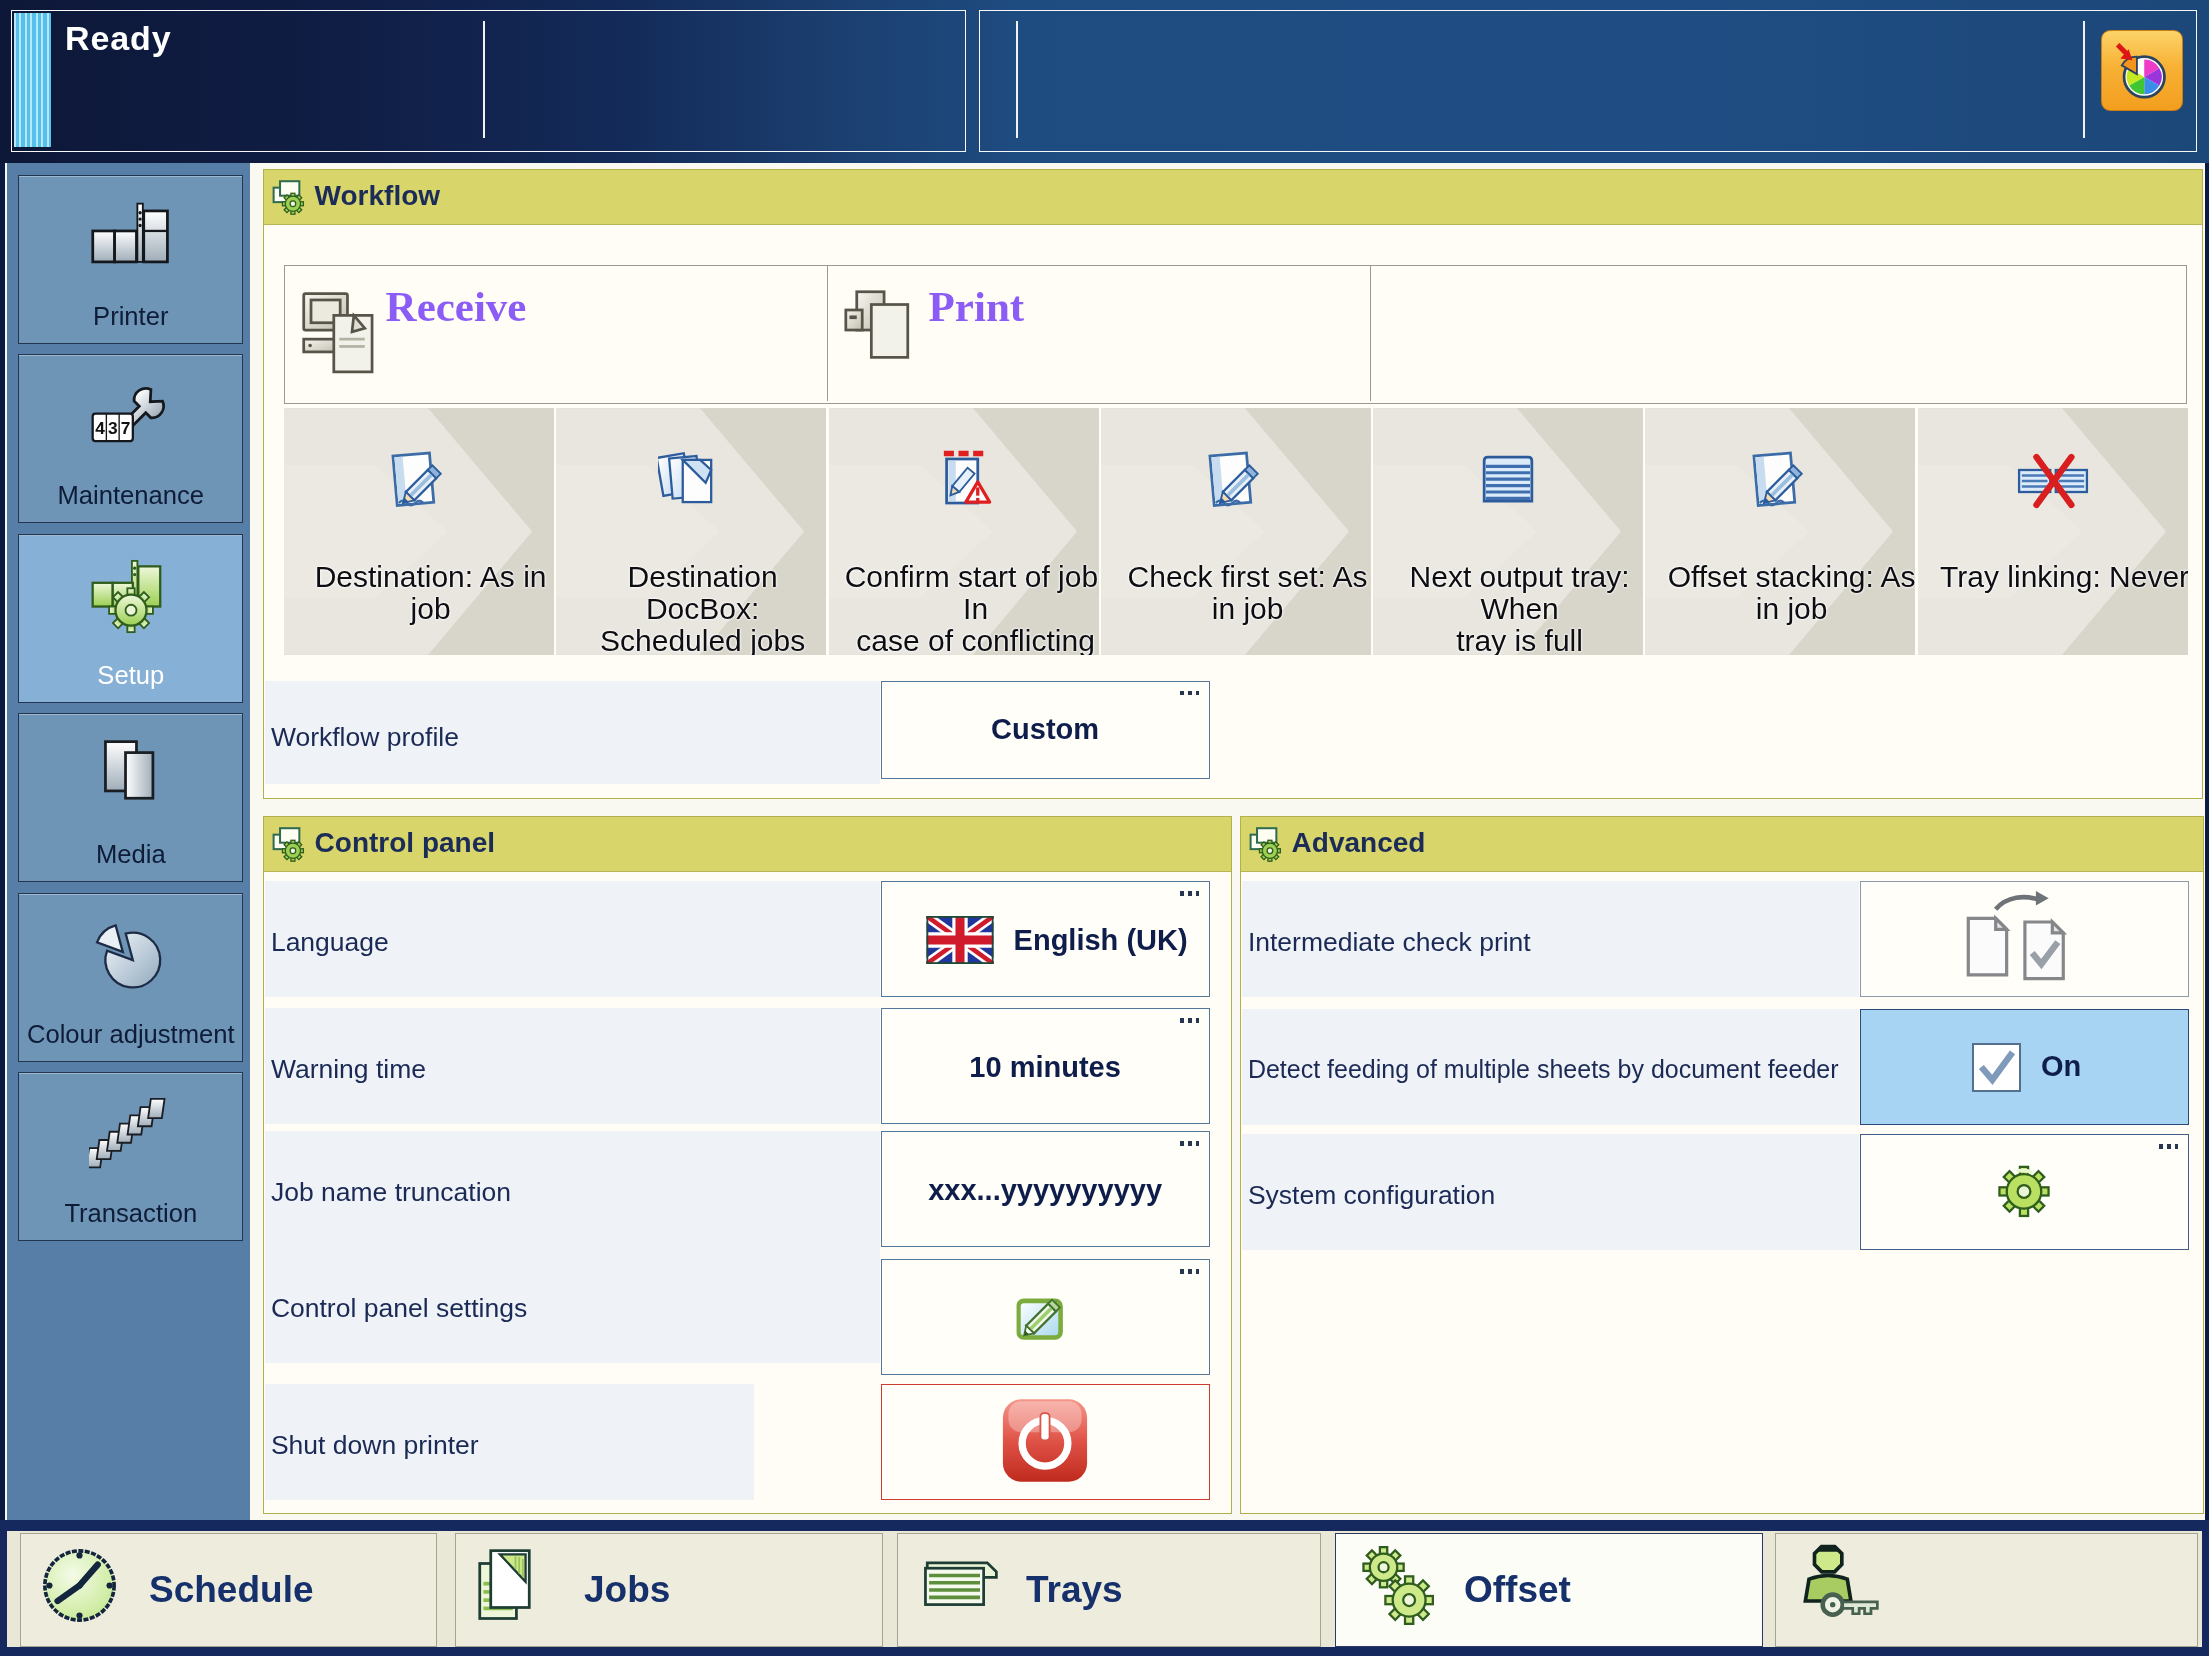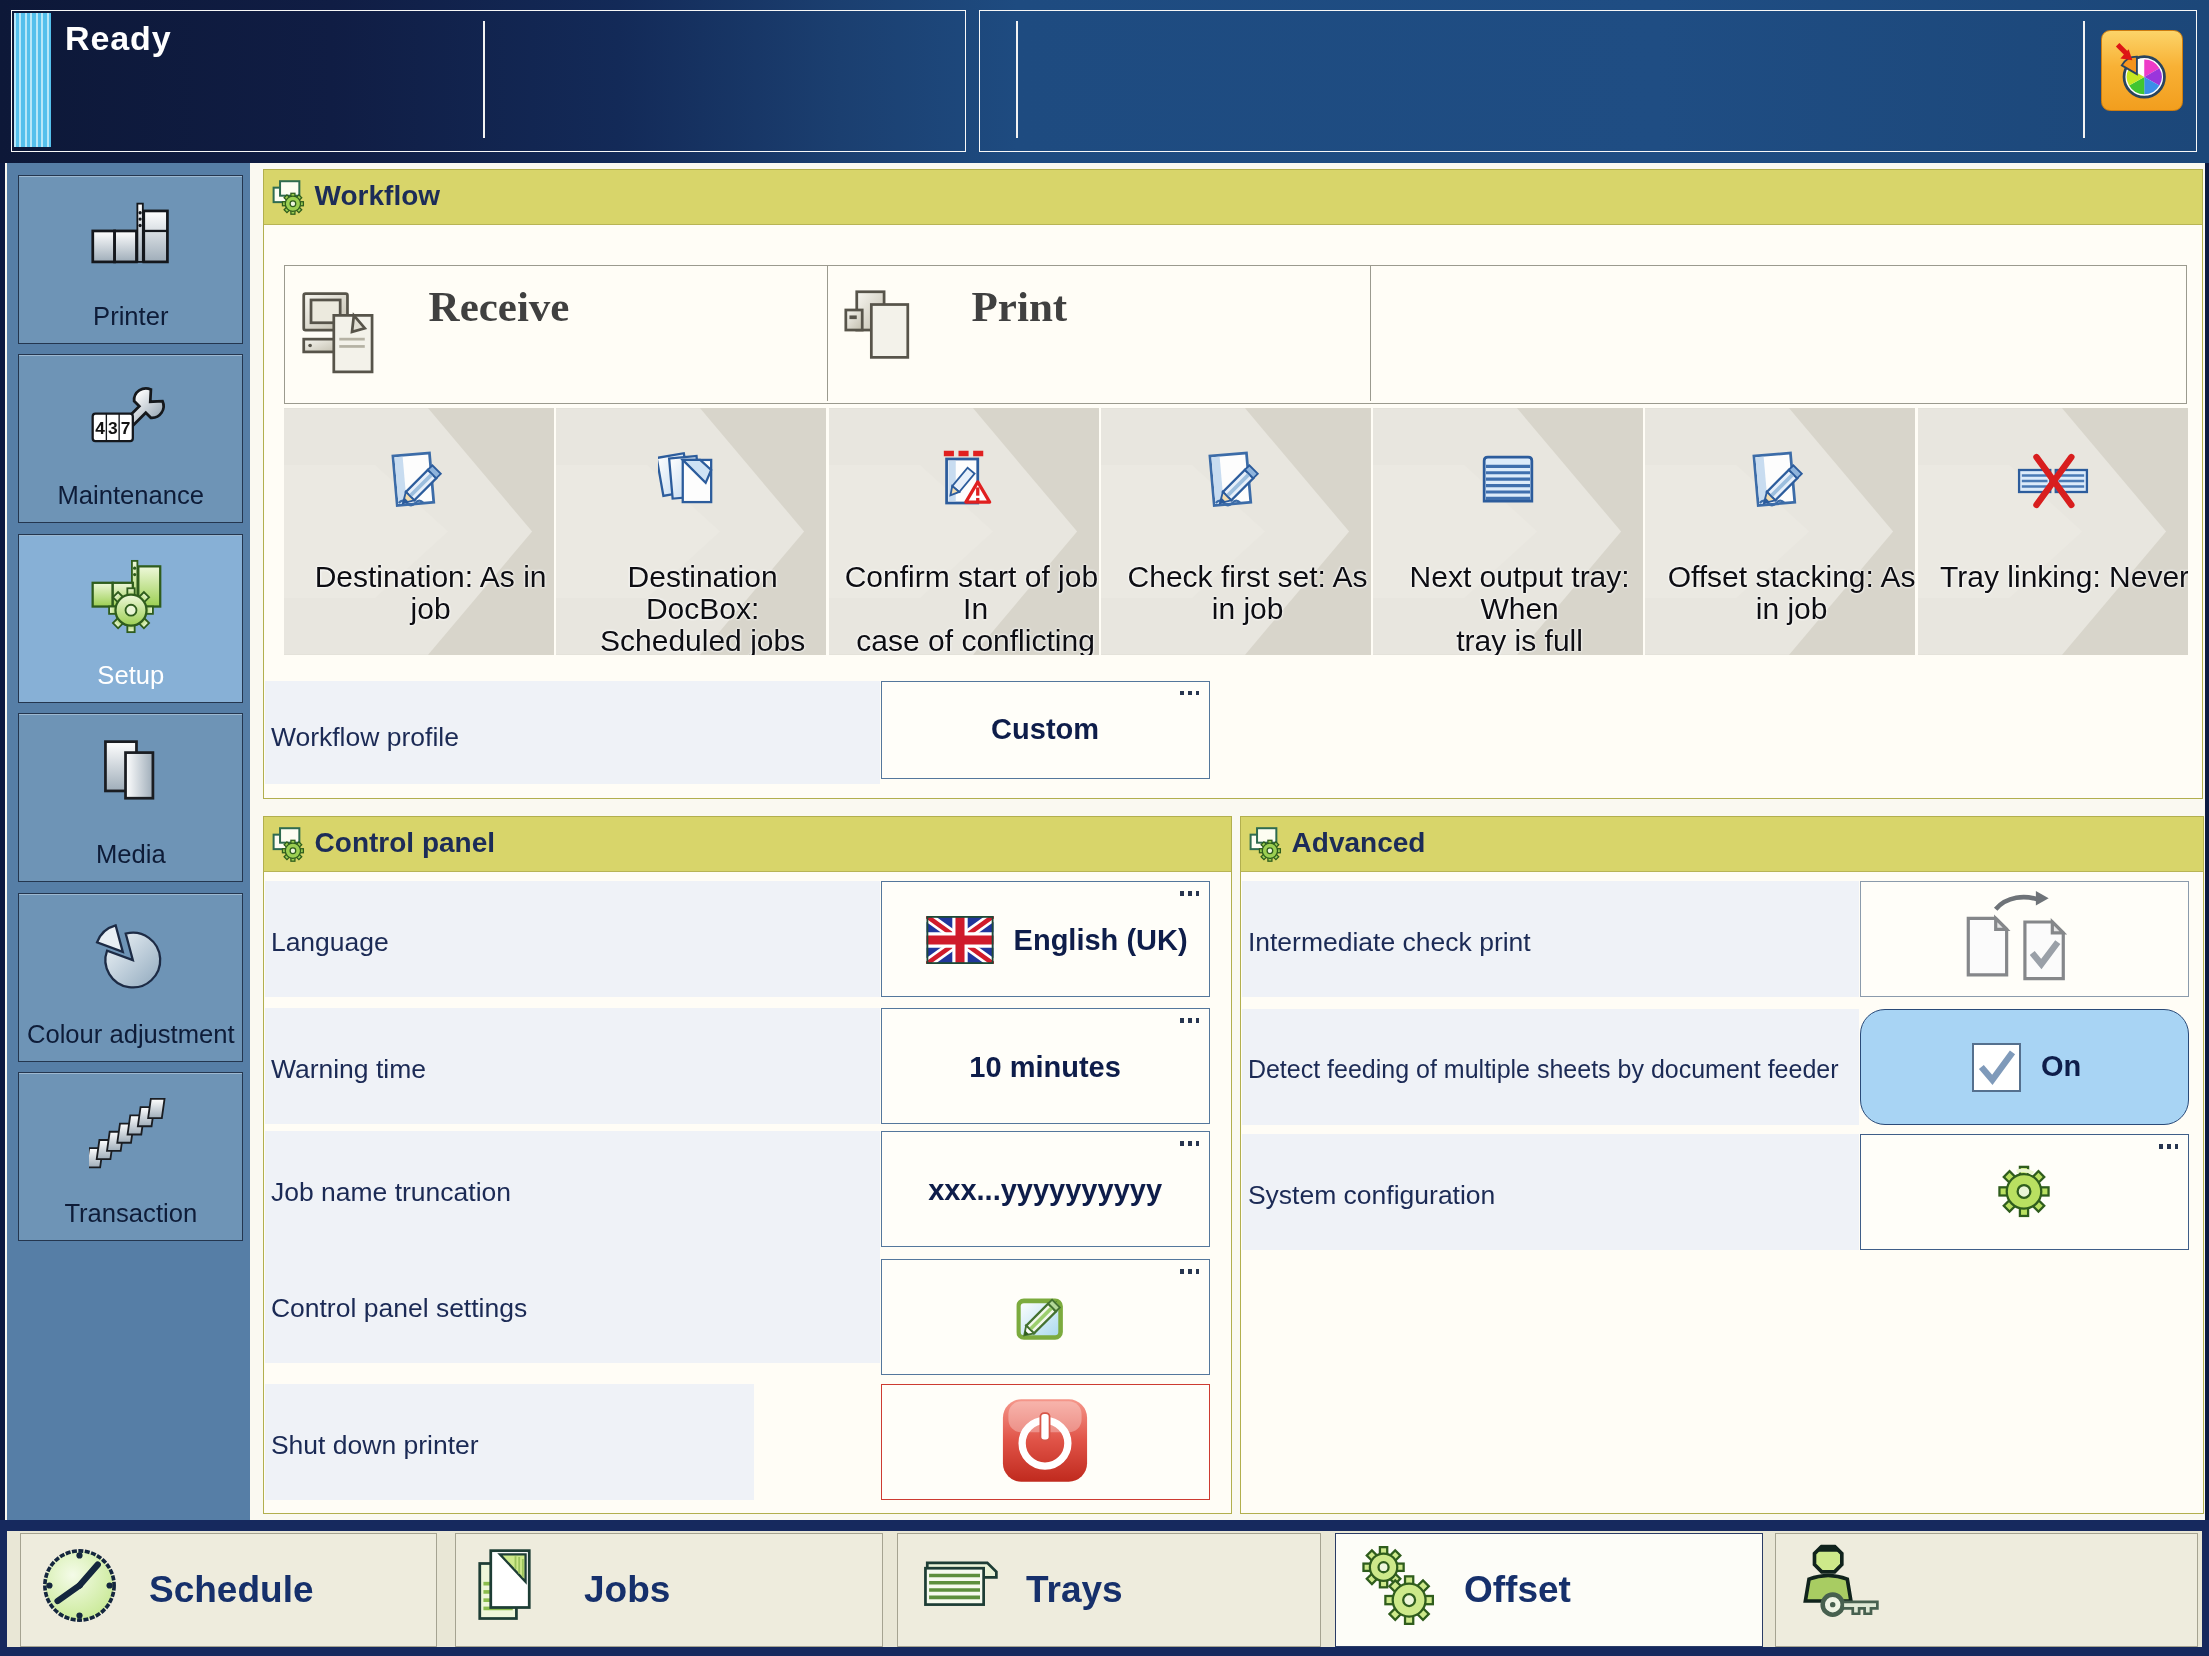--- a/index.html
+++ b/index.html
@@ -37,21 +37,21 @@
   .sechdr { position:absolute; left:0; top:0; width:100%; height:55px; background:#d8d56a;
     border-bottom:1.8px solid #b8b455; color:#1c2c58; font-weight:bold; font-size:28px; line-height:51px; }
   .sechdr .ht { position:absolute; left:51px; top:0; }
   .hicon { position:absolute; left:8.2px; top:8.2px; }
 
   
   #wf { left:258px; top:5.5px; width:1940px; height:630px; }
   #wfhead3 { position:absolute; left:20px; top:95px; width:1903px; height:139px; border:1.8px solid #9b9a8e; background:#fffdf6; }
   .wcol { position:absolute; top:0; height:135px; }
   .wcol .wlbl { position:absolute; top:16.4px; font-family:"Liberation Serif", serif; font-weight:bold;
-      font-size:43px; color:#404040;margin-left:43px; }
+      font-size:43px; color:#8b5cf6; }
   .wicon { position:absolute; top:22px; }
   .tiles { position:absolute; left:20px; top:238px; width:1903px; height:247px; }
   .tile { position:absolute; top:0; height:247px; width:270px; background:#d8d5ca; overflow:hidden; }
   .tcap { position:absolute; top:153px; width:100%; text-align:center; font-size:30px; line-height:32px; color:#0d0d12;
     text-shadow:0 0 2.7px #ffffff, 0 0 2.7px #ffffff;margin-left:12px; }
   .ticon { position:absolute; left:50%; transform:translateX(-50%); top:40px; }
   #wfprow { position:absolute; left:1.8px; top:511px; width:615px; height:103px; background:#eff2f7; }
   #wfplbl { position:absolute; left:7.3px; top:552px; font-size:26.5px; color:#1b2a55; }
 
   
@@ -576,21 +576,21 @@
         <g stroke="#85878a" stroke-width="3.5" fill="#fbfbfb">
           <path d="M76 36 h30 l12 12 v50 h-42 z"></path>
           <path d="M106 36 l12 12 h-12 z" fill="#e4e4e4"></path>
         </g>
         <path d="M84 70 l10 12 18 -24" fill="none" stroke="#9aa0a8" stroke-width="7"></path>
       </svg></div>
     </div>
     <div class="rowlbl" style="left:1.8px;top:192px;width:617px;">
         <span style="white-space:nowrap;font-size:25px;">Detect feeding of multiple sheets by document feeder</span>
       </div>
-    <div class="vbtn" style="left:619px;top:192px;background:#a8d4f4;border-color:#2a4a78;border-radius:25px;">
+    <div class="vbtn" style="left:619px;top:192px;background:#a8d4f4;border-color:#2a4a78;">
       <div style="position:absolute;left:111px;top:33px;width:49px;height:49px;background:#fff;border:2.7px solid #55708e;">
         <svg width="44" height="44" viewBox="0 0 48 48">
             <path d="M8 24 L20 38 L42 8" fill="none" stroke="#7f9aba" stroke-width="7"></path>
           </svg>
       </div>
       <div class="vtxt" style="top:40px;left:155px;width:91px;">On</div>
     </div>
     <div class="rowlbl" style="left:1.8px;top:317px;width:617px;">
         <span>System configuration</span>
       </div>

